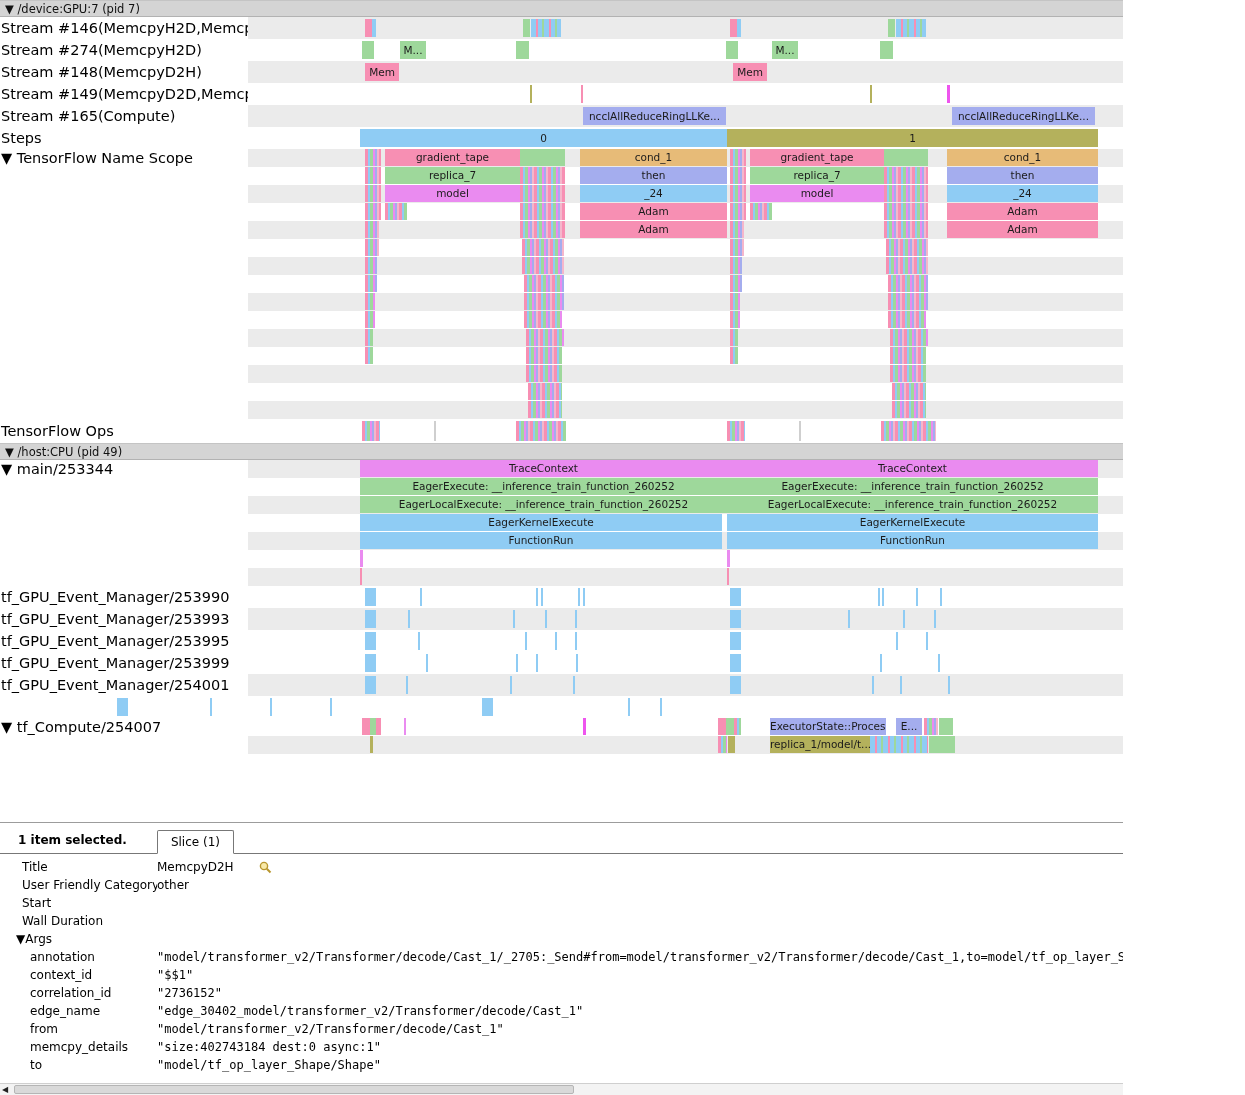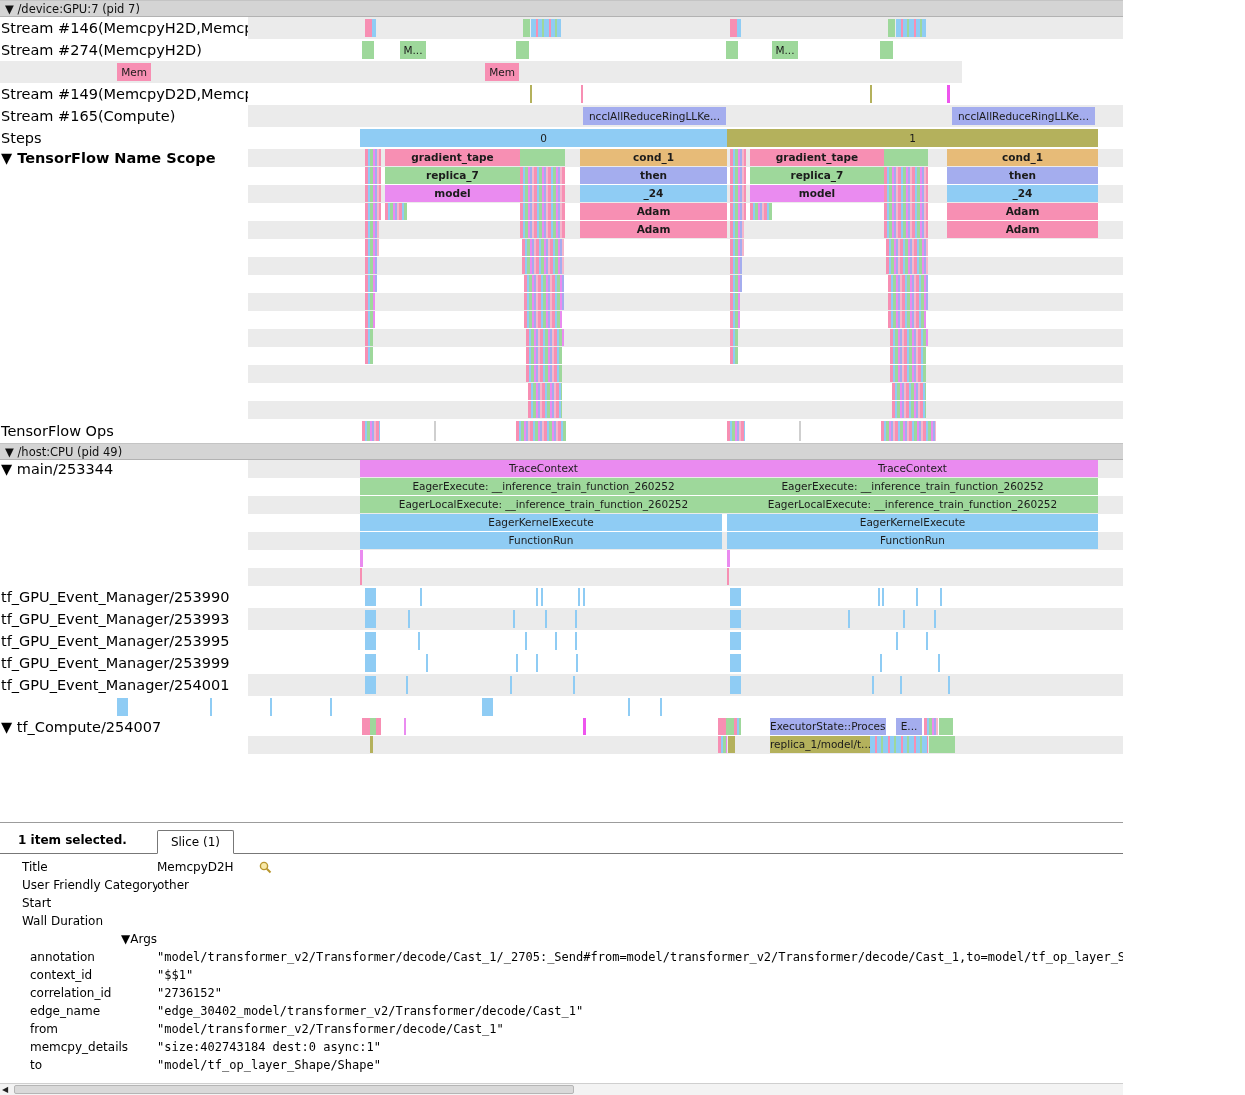--- a/index.html
+++ b/index.html
@@ -43,21 +43,21 @@
 
   
   .bottom { position:absolute; left:0; top:822px; width:1245px; height:273px; background:#fff; border-top:1px solid #9c9c9c; padding-top:6px; }
   .tabbar { height:25px; border-bottom:1px solid #777; display:flex; align-items:flex-end; padding-left:18px; }
   .selcount { font-weight:bold; font-size:12px; padding-bottom:6px; }
   .tab { margin-left:30px; border:1px solid #777; border-bottom:1px solid #fff; background:#fff; font-size:12px;
          padding:4px 13px; position:relative; top:1px; border-radius:2px 2px 0 0; }
   .detail-body { padding-top:4px; overflow:hidden; height:226px; }
   .drow { display:flex; height:18px; align-items:center; font-size:12px; color:#000; }
   .dlabel { width:157px; flex:none; overflow:hidden; white-space:nowrap; }
-  .ind0 { padding-left:3px;text-align:right; } .ind1 { padding-left:22px; } .ind2 { padding-left:30px; }
+  .ind0 { padding-left:16px; } .ind1 { padding-left:22px; } .ind2 { padding-left:30px; }
   .dvalue { white-space:nowrap; overflow:hidden; flex:none; max-width:1080px; }
   .dvalue.mono { font-family:"DejaVu Sans Mono","Liberation Mono",monospace; font-size:12px; }
   .mag { margin-left:24px; display:inline-flex; align-items:center; }
 
   
   .hscroll { position:absolute; left:0; bottom:0; width:1245px; height:12px; background:#f3f3f3; border-top:1px solid #cfcfcf; }
   .hthumb { position:absolute; left:14px; top:1px; height:9px; width:560px; background:#d9d9d9; border:1px solid #b5b5b5; border-radius:2px; }
   .harrow { position:absolute; top:0; font-size:8px; line-height:11px; color:#222; }
   .harrow.left { left:2px; } .harrow.right { right:2px; }
 </style>
@@ -92,20 +92,21 @@
             <div class="stripe" style="top: 0px; height: 22px; background: rgb(255, 255, 255);"></div>
             <div class="bar" style="left: 114px; width: 12px; top: 2px; height: 18px; line-height: 18px; background: rgb(158, 216, 155);"></div>
             <div class="bar" style="left: 152px; width: 26px; top: 2px; height: 18px; line-height: 18px; background: rgb(158, 216, 155);">M...</div>
             <div class="bar" style="left: 268px; width: 13px; top: 2px; height: 18px; line-height: 18px; background: rgb(158, 216, 155);"></div>
             <div class="bar" style="left: 478px; width: 12px; top: 2px; height: 18px; line-height: 18px; background: rgb(158, 216, 155);"></div>
             <div class="bar" style="left: 524px; width: 26px; top: 2px; height: 18px; line-height: 18px; background: rgb(158, 216, 155);">M...</div>
             <div class="bar" style="left: 632px; width: 13px; top: 2px; height: 18px; line-height: 18px; background: rgb(158, 216, 155);"></div>
           </div>
         </div>
         <div class="track" style="height: 22px;">
+          <div class="tlabel">Stream #148(MemcpyD2H)</div>
           <div class="tcanvas">
             <div class="stripe" style="top: 0px; height: 22px; background: rgb(235, 235, 235);"></div>
             <div class="bar" style="left: 117px; width: 34px; top: 2px; height: 18px; line-height: 18px; background: rgb(247, 143, 179);">Mem</div>
             <div class="bar" style="left: 485px; width: 34px; top: 2px; height: 18px; line-height: 18px; background: rgb(247, 143, 179);">Mem</div>
           </div>
         </div>
         <div class="track" style="height: 22px;">
           <div class="tlabel">Stream #149(MemcpyD2D,Memcp</div>
           <div class="tcanvas">
             <div class="stripe" style="top: 0px; height: 22px; background: rgb(255, 255, 255);"></div>
@@ -124,21 +125,21 @@
           </div>
         </div>
         <div class="track" style="height: 22px;">
           <div class="tlabel">Steps</div>
           <div class="tcanvas">
             <div class="stripe" style="top: 0px; height: 22px; background: rgb(255, 255, 255);"></div>
             <div class="bar" style="left: 112px; width: 367px; top: 2px; height: 18px; line-height: 18px; background: rgb(143, 204, 244);">0</div>
             <div class="bar" style="left: 479px; width: 371px; top: 2px; height: 18px; line-height: 18px; background: rgb(180, 177, 92);">1</div>
           </div>
         </div>
-        <div class="track" style="height: 270px; font-weight: bold;">
+        <div class="track" style="height: 270px;">
           <div class="tlabel top">▼ TensorFlow Name Scope</div>
           <div class="tcanvas">
             <div class="stripe" style="top: 0px; height: 18px; background: rgb(235, 235, 235);"></div>
             <div class="bar c-mix" style="left: 117px; width: 16px; top: 0px; height: 17px; line-height: 17px;"></div>
             <div class="bar" style="left: 137px; width: 135px; top: 0px; height: 17px; line-height: 17px; background: rgb(247, 143, 179);">gradient_tape</div>
             <div class="bar" style="left: 272px; width: 45px; top: 0px; height: 17px; line-height: 17px; background: rgb(158, 216, 155);"></div>
             <div class="bar" style="left: 332px; width: 147px; top: 0px; height: 17px; line-height: 17px; background: rgb(231, 187, 120);">cond_1</div>
             <div class="bar c-mix" style="left: 482px; width: 16px; top: 0px; height: 17px; line-height: 17px;"></div>
             <div class="bar" style="left: 502px; width: 134px; top: 0px; height: 17px; line-height: 17px; background: rgb(247, 143, 179);">gradient_tape</div>
             <div class="bar" style="left: 636px; width: 44px; top: 0px; height: 17px; line-height: 17px; background: rgb(158, 216, 155);"></div>

